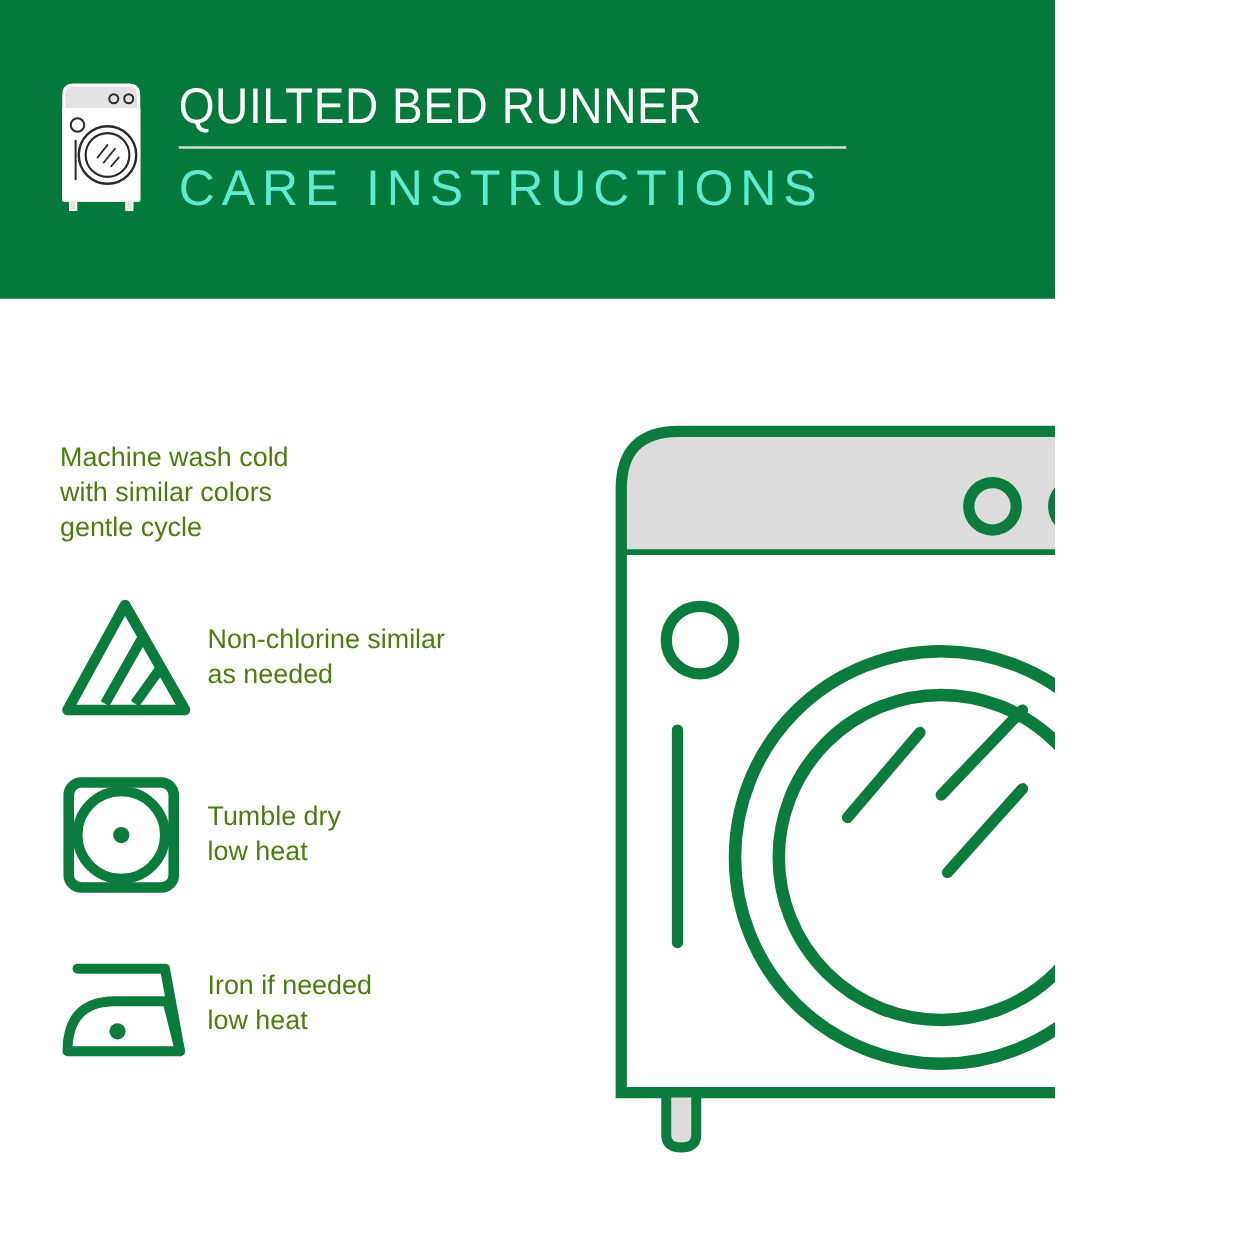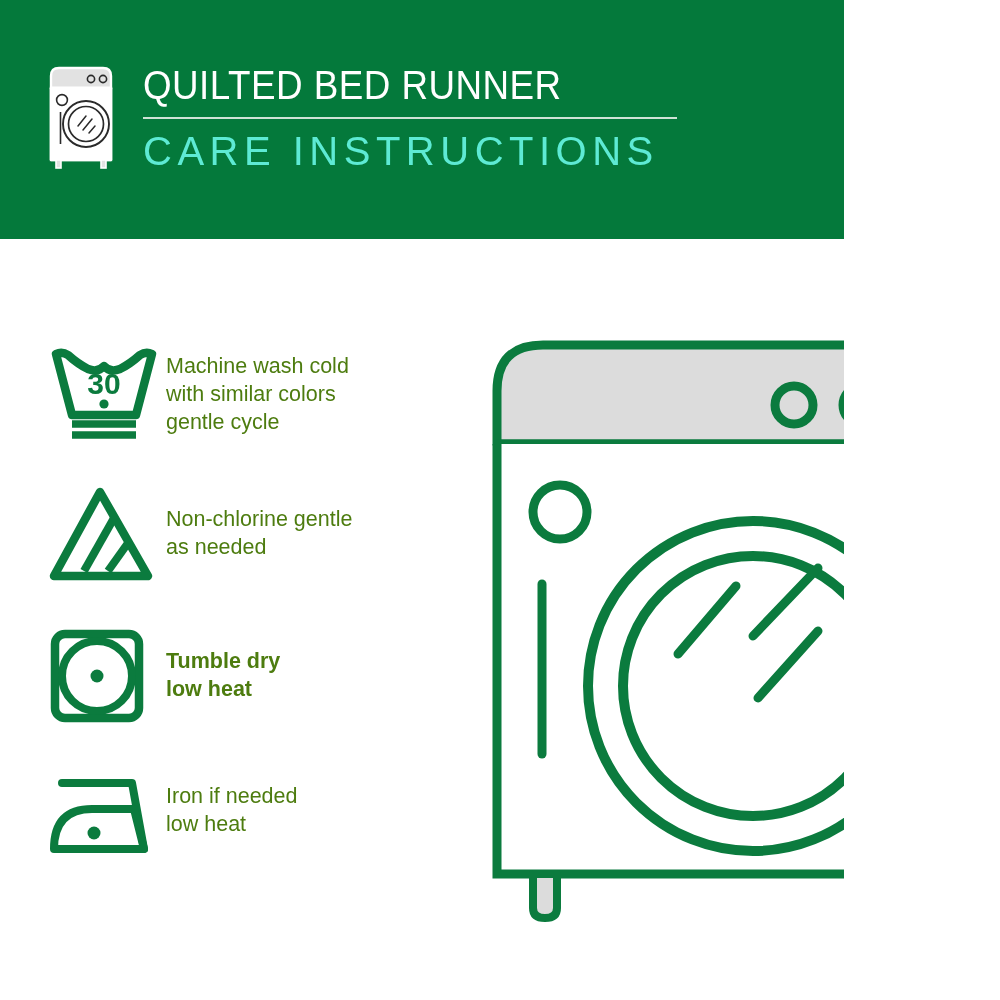--- a/index.html
+++ b/index.html
@@ -97,21 +97,21 @@
   .care-text {
     flex: 1 1 auto;
     color: #4d7c0f;
     font-size: 21.5px;
     line-height: 28px;
     padding-top: 17px;
     white-space: pre-line;
   }
   .care-row.r-wash .care-text { padding-top: 12px; }
   .care-row.r-bleach .care-text { padding-top: 23px; }
-  .care-row.r-dry .care-text { padding-top: 23px; font-weight: bold; }
+  .care-row.r-dry .care-text { padding-top: 23px; }
   .care-row.r-iron .care-text { padding-top: 18px; }
 
   .care-row.r-wash   { margin-bottom: 38px; }
   .care-row.r-bleach { margin-bottom: 38px; }
   .care-row.r-dry    { margin-bottom: 36px; }
 
   
   #machine-illustration {
     position: absolute;
     left: 488px;
@@ -158,50 +158,36 @@
         <div id="title-rule"></div>
         <div id="title-line-2">CARE INSTRUCTIONS</div>
       </div>
 
     </div>
   </div>
 
   <div id="care-list">
 
     <div class="care-row r-wash">
-      <div class="care-symbol">
-        <svg width="112" height="100" viewBox="0 0 112 100">
-
-          <path d="M8 12 Q14 9 20 13 Q30 22 40 27 Q50 31 56 24 Q62 31 72 27 Q82 22 92 13 Q98 9 104 12
-                   L88 73 L24 73 Z" fill="none" stroke="#0B7B3E" stroke-width="8.5" stroke-linejoin="round" stroke-linecap="round"></path>
-
-          <line x1="24" y1="82" x2="88" y2="82" stroke="#0B7B3E" stroke-width="7.5" stroke-linecap="butt"></line>
-          <line x1="24" y1="93" x2="88" y2="93" stroke="#0B7B3E" stroke-width="7.5" stroke-linecap="butt"></line>
-
-          <text x="56" y="52" text-anchor="middle" fill="#0B7B3E" font-family="Liberation Sans, sans-serif" font-size="30" font-weight="bold">30</text>
-
-          <circle cx="56" cy="62" r="4.6" fill="#0B7B3E"></circle>
-        </svg>
-      </div>
       <div class="care-text">Machine wash cold
 with similar colors
 gentle cycle</div>
     </div>
 
     <div class="care-row r-bleach">
       <div class="care-symbol">
         <svg width="112" height="96" viewBox="0 0 112 96">
 
           <path d="M52 6 L100 90 L6 90 Z" fill="none" stroke="#0B7B3E" stroke-width="8.5" stroke-linejoin="round"></path>
 
           <line x1="36" y1="85" x2="66" y2="32" stroke="#0B7B3E" stroke-width="8" stroke-linecap="butt"></line>
           <line x1="60" y1="85" x2="80" y2="57" stroke="#0B7B3E" stroke-width="8" stroke-linecap="butt"></line>
         </svg>
       </div>
-      <div class="care-text">Non-chlorine gentle
+      <div class="care-text">Non-chlorine similar
 as needed</div>
     </div>
 
     <div class="care-row r-dry">
       <div class="care-symbol">
         <svg width="112" height="96" viewBox="0 0 112 96">
           <rect x="7" y="6" width="84" height="84" rx="10" ry="10" fill="none" stroke="#0B7B3E" stroke-width="8.5"></rect>
           <circle cx="49" cy="48" r="35" fill="none" stroke="#0B7B3E" stroke-width="8"></circle>
           <circle cx="49" cy="48" r="6.5" fill="#0B7B3E"></circle>
         </svg>

